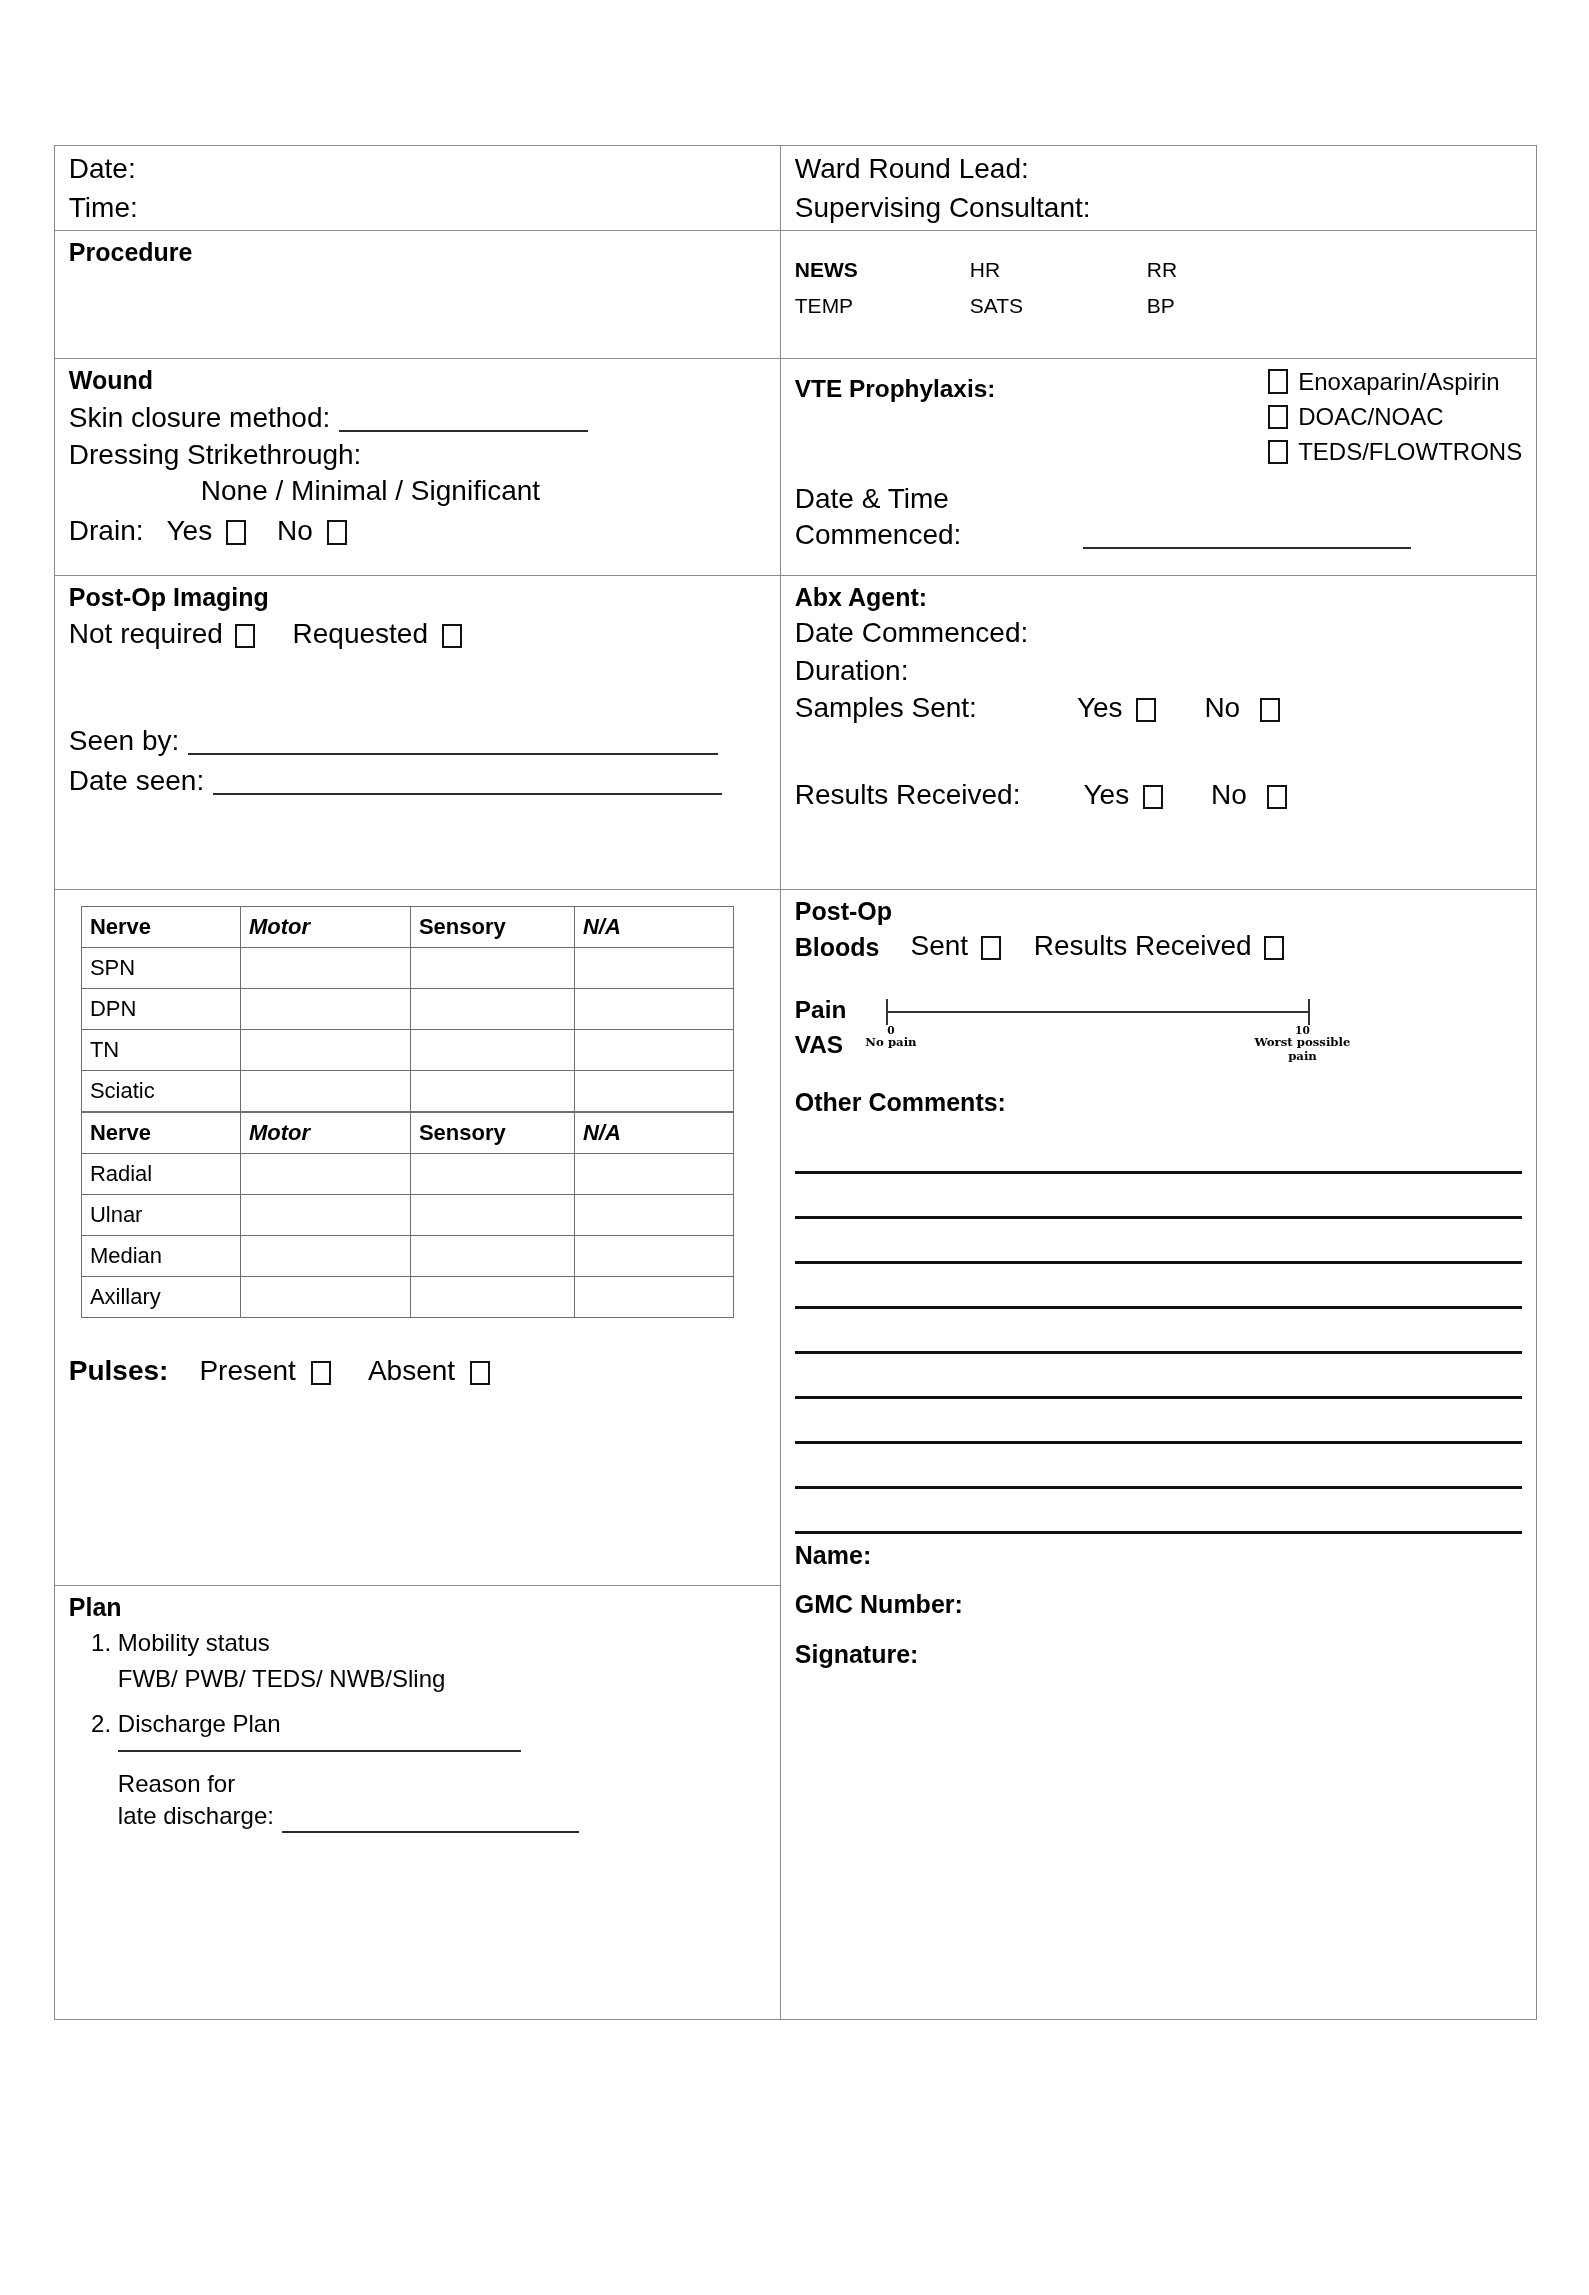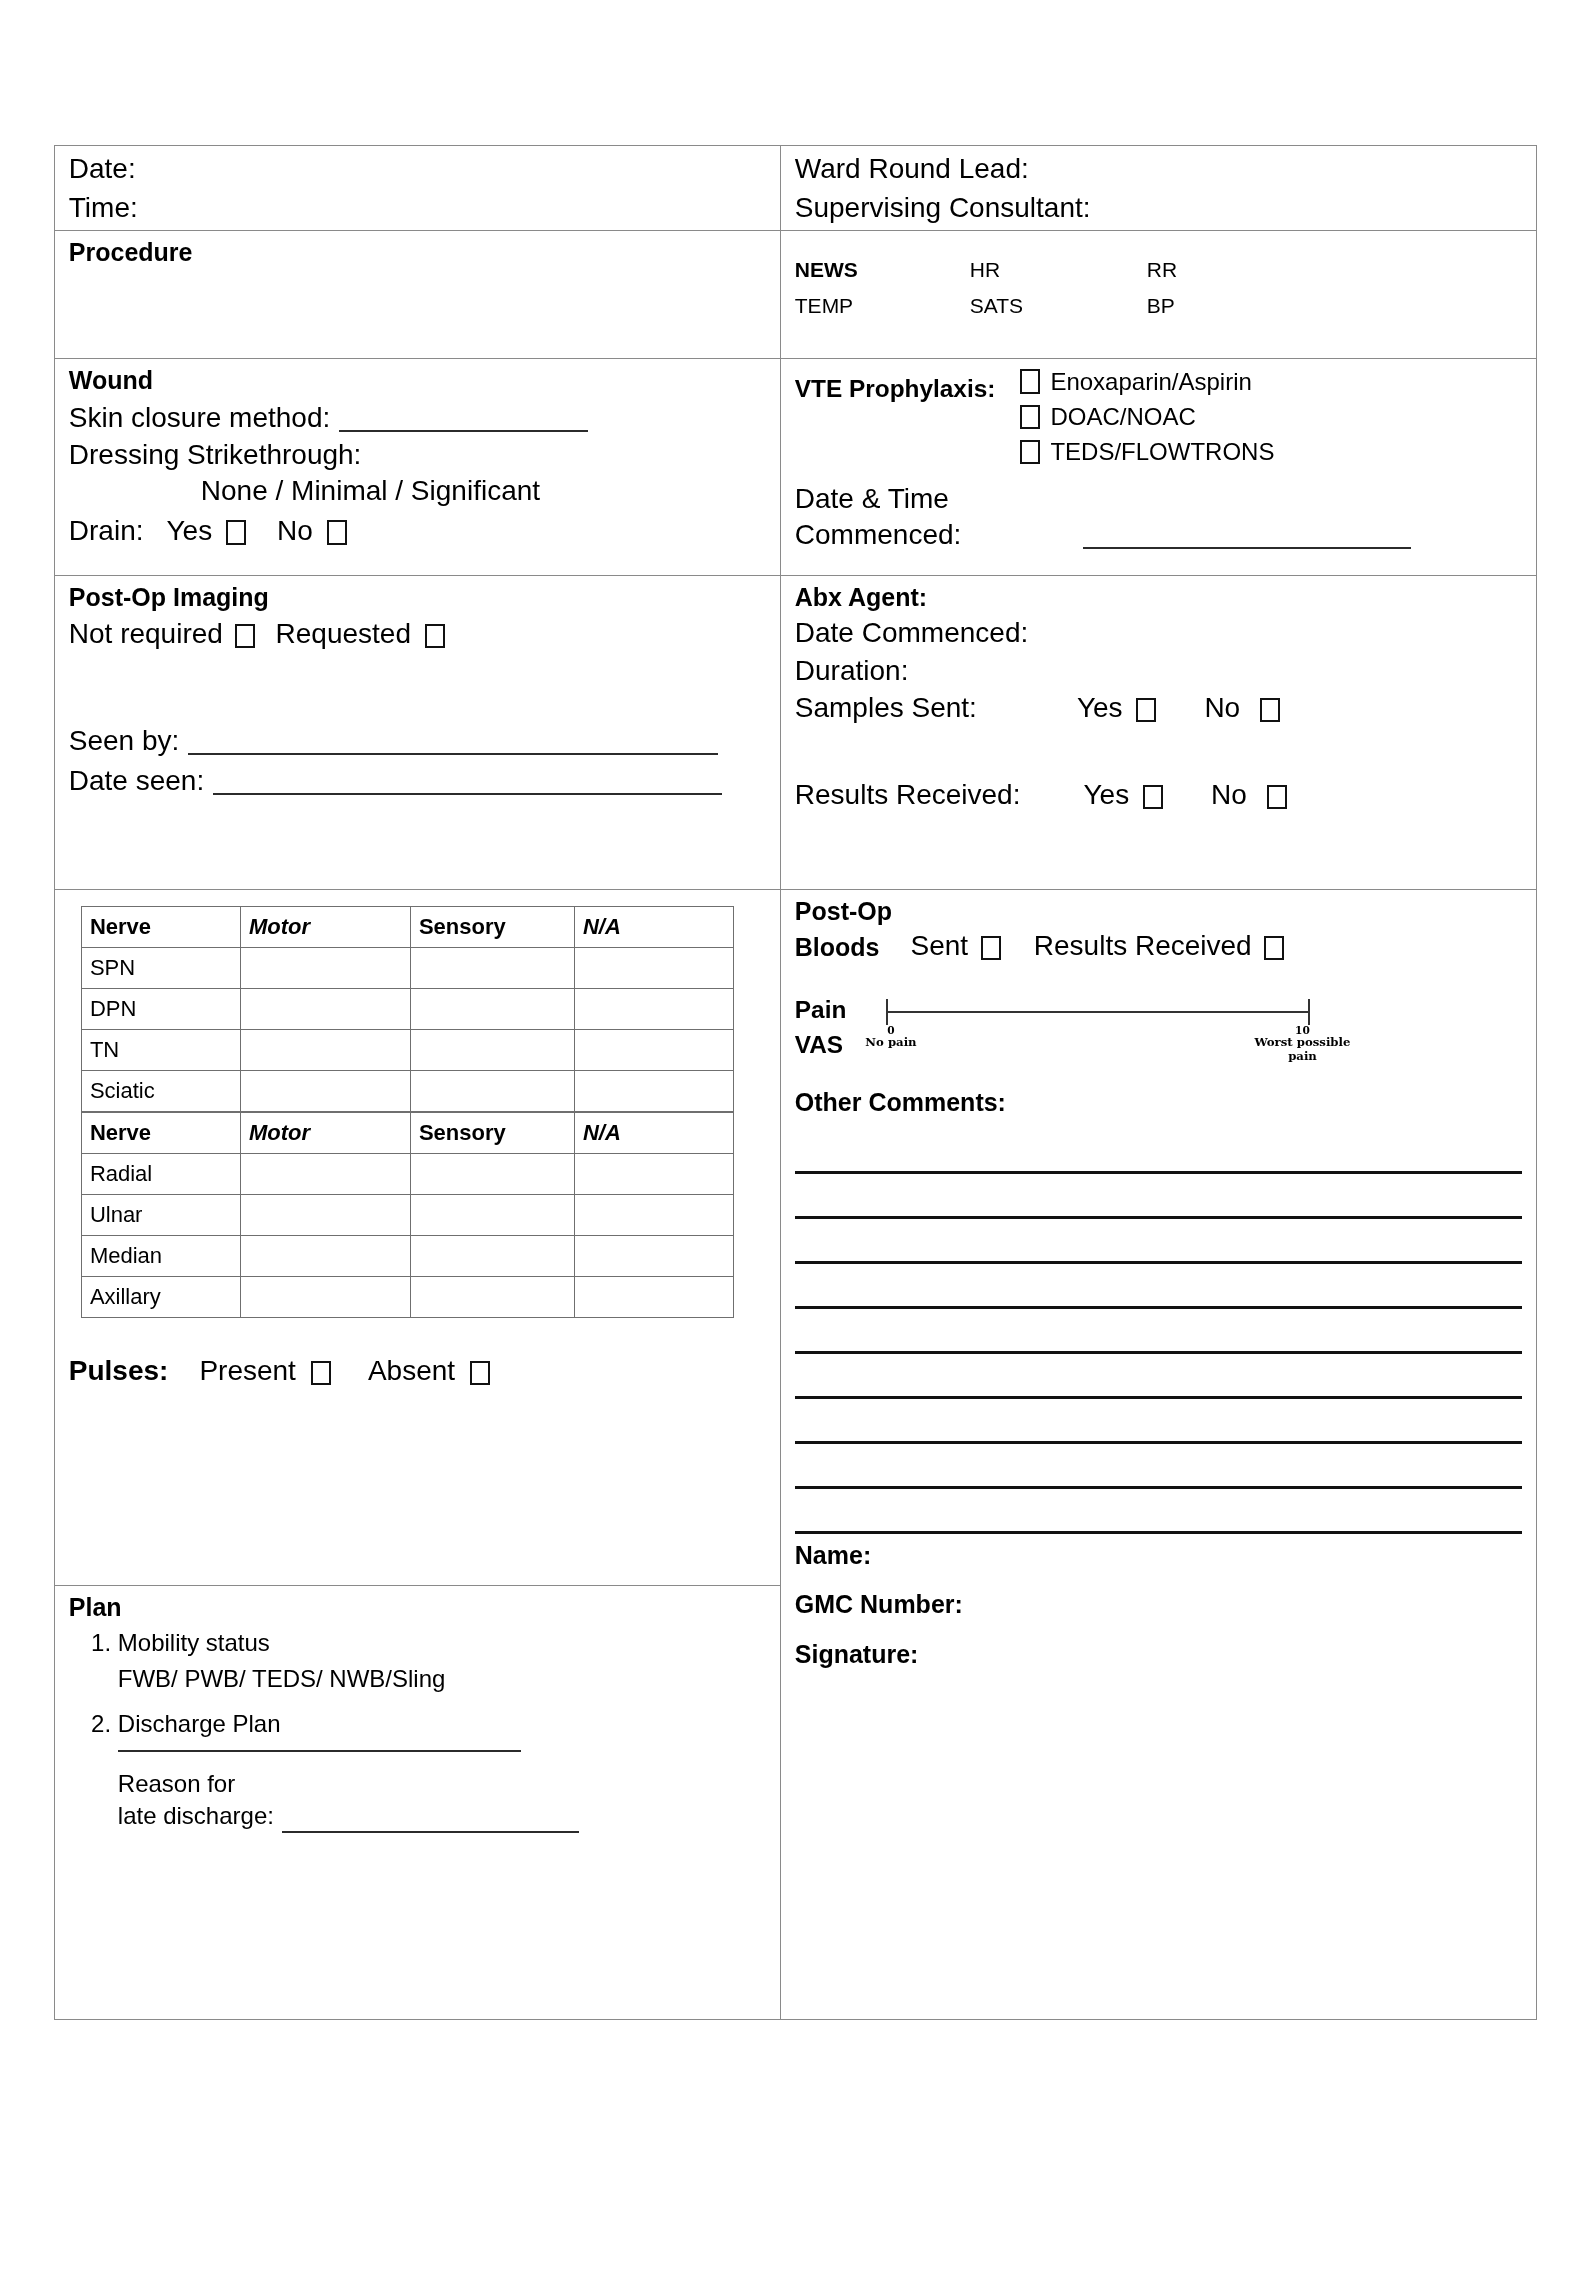--- a/index.html
+++ b/index.html
@@ -116,21 +116,21 @@
   .vitals-row span {
     font-size: 21px;
     font-weight: bold;
     display: inline-block;
   }
   .vitals-row span.norm { font-weight: normal; }
   .v1 { width: 175px; }
   .v2 { width: 177px; }
 
   
-  .vte-wrap { display: flex; align-items: flex-start; }
+  .vte-wrap { display: flex; align-items: flex-start; justify-content: space-between; }
   .vte-label { font-size: 24.4px; font-weight: bold; white-space: nowrap; padding-top: 7.4px; }
   .vte-opts { margin-left: 24.4px; }
   .vte-opt {
     display: flex;
     align-items: center;
     margin-bottom: 7.4px;
     white-space: nowrap;
   }
   .vte-opt .cbx { margin-right: 10.6px; }
   .vte-opt .t { font-size: 24px; }
@@ -347,21 +347,21 @@
 
     <tr>
       <td class="col-left">
         <div class="cell-inner" style="height:313px;">
           <div class="hdr">Post-Op Imaging</div>
           <div style="height:10.6px"></div>
 
           <div class="rowflex">
             <span class="lbl">Not required</span>
             <span class="cbx" style="margin-left:11.7px;"></span>
-            <span class="lbl" style="margin-left:21px;">Requested</span>
+            <span class="lbl" style="margin-left:38px;">Requested</span>
             <span class="cbx" style="margin-left:13.8px;"></span>
           </div>
 
           <div style="height:79px"></div>
 
           <div class="rowflex">
             <span class="lbl">Seen by:</span>
             <span class="fill" style="width:530px;margin-left:8.5px;"></span>
           </div>
           <div style="height:11.7px"></div>

